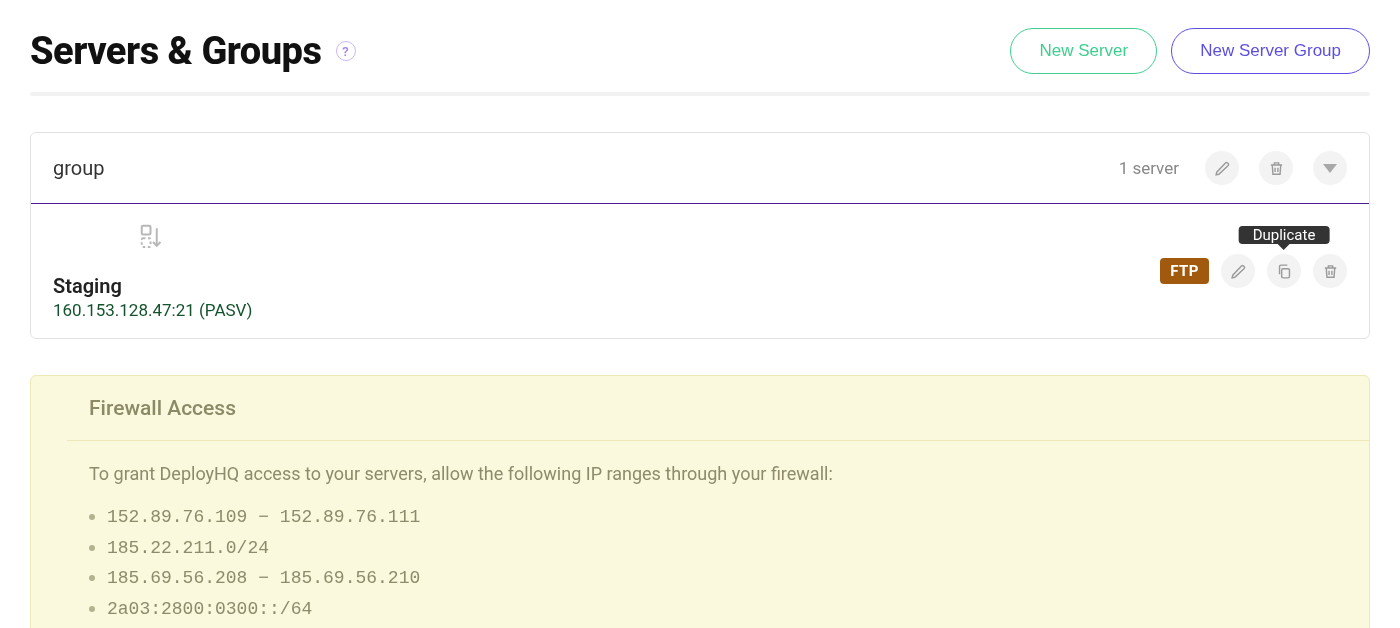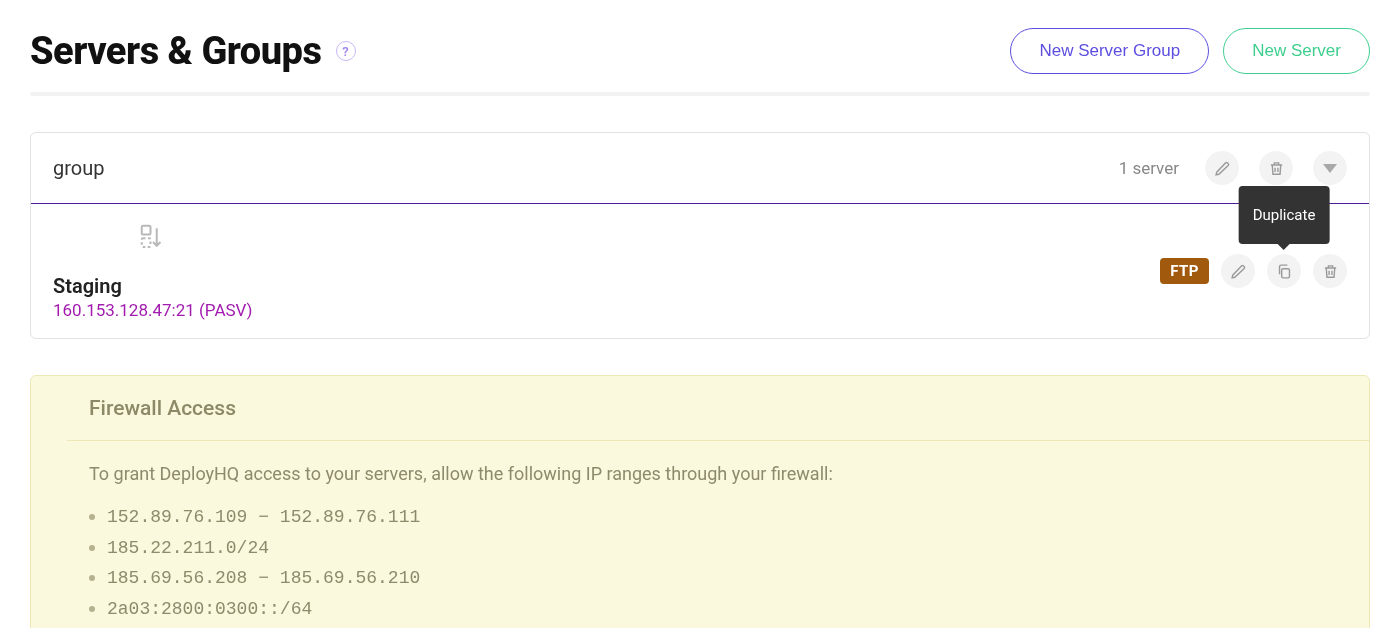--- a/index.html
+++ b/index.html
@@ -119,21 +119,21 @@
     .server-glyph { color: #b8b8b8; }
     .server-glyph svg { stroke: currentColor; fill: none; stroke-width: 1.6; }
     .server-info .server-name {
       font-size: 20px;
       font-weight: 600;
       color: #222;
       margin-bottom: 2px;
     }
     .server-info .server-host {
       font-size: 17px;
-      color: #a21caf;
+      color: #14532d;
     }
     .server-right {
       display: flex;
       align-items: center;
       gap: 12px;
     }
     .proto-badge {
       background: #a15a0d;
       color: #fff;
       font-weight: 700;
@@ -143,21 +143,21 @@
       letter-spacing: 0.5px;
     }
     .tooltip {
       position: absolute;
       bottom: calc(100% + 10px);
       left: 50%;
       transform: translateX(-50%);
       background: #333;
       color: #fff;
       font-size: 15px;
-      padding: 20px 14px;
+      padding: 0 14px;
       border-radius: 4px;
       white-space: nowrap;
     }
     .tooltip::after {
       content: "";
       position: absolute;
       top: 100%;
       left: 50%;
       transform: translateX(-50%);
       border: 6px solid transparent;
@@ -209,22 +209,22 @@
   </style>
 </head>
 <body>
 
 <div class="header-row">
   <div class="title-wrap">
     <h1 class="page-title">Servers &amp; Groups</h1>
     <span class="help-icon">?</span>
   </div>
   <div class="header-actions">
+    <button class="btn btn-green">New Server</button>
     <button class="btn btn-purple">New Server Group</button>
-    <button class="btn btn-green">New Server</button>
   </div>
 </div>
 
 <div class="divider"></div>
 
 <div class="panel">
   <div class="group-header">
     <div class="group-name">group</div>
     <div class="group-right">
       <span class="server-count">1 server</span>

